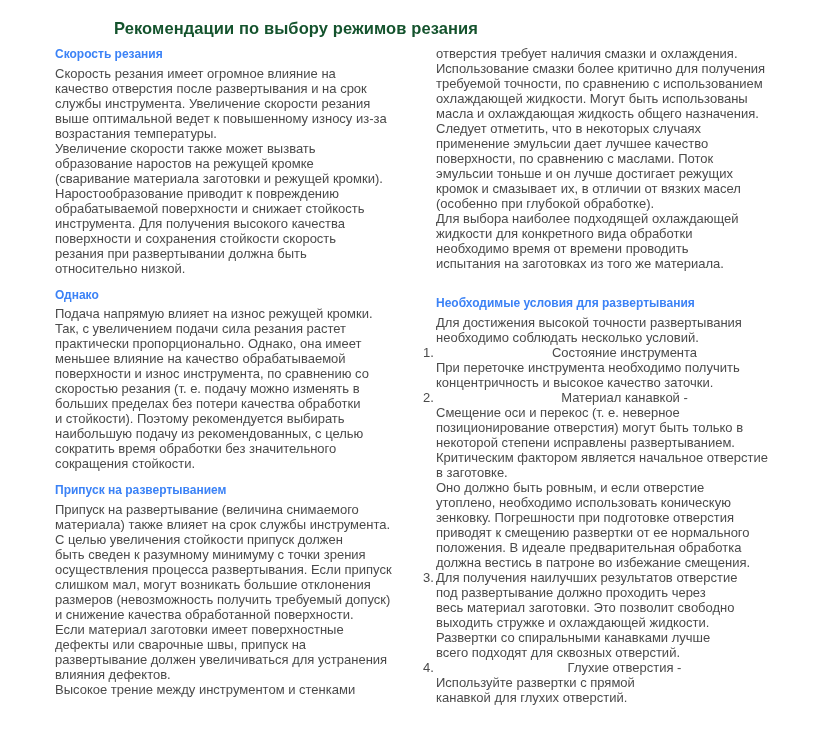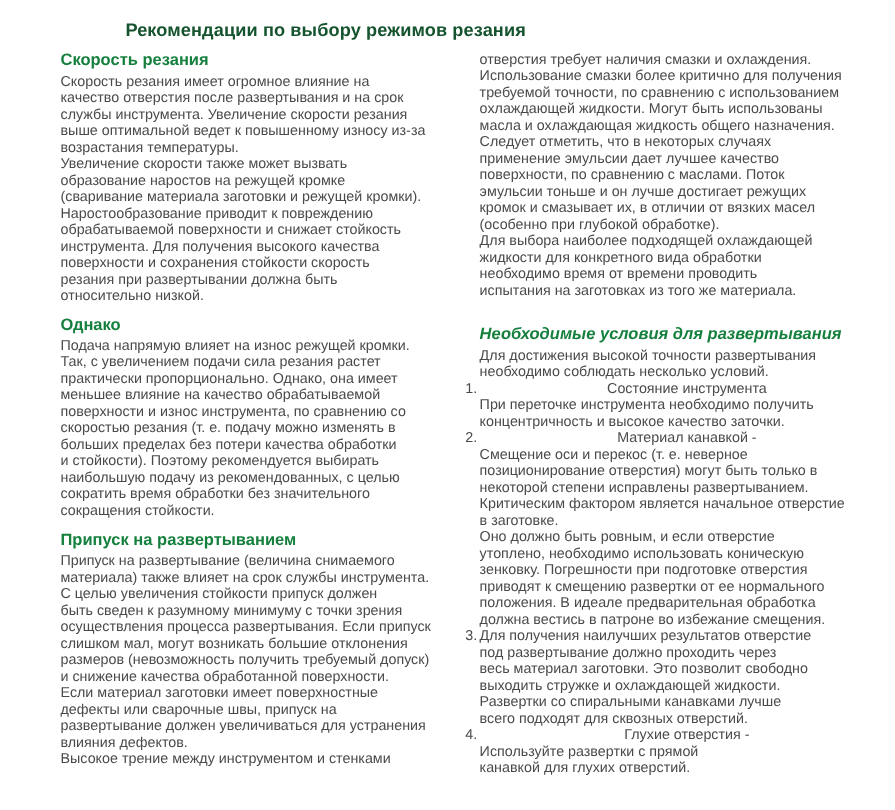--- a/index.html
+++ b/index.html
@@ -32,37 +32,37 @@
     top: 46px;
     font-size: 13px;
     line-height: 15px;
     color: #4a4a4a;
   }
   .col-left  { left: 55px;  width: 378px; }
   .col-right { left: 423px; width: 390px; }
 
   .sec-heading {
     margin: 11px 0 2px 0;
-    font-size: 15px;
+    font-size: 12px;
     line-height: 17.5px;
     font-weight: 700;
-    color: #15803d;
+    color: #3b82f6;
     white-space: nowrap;
   }
   section:first-child .sec-heading { margin-top: 0; }
 
   .body-text {
     margin: 0;
     white-space: pre-line;
   }
 
   
   .col-right .body-text,
   .col-right .sec-heading { padding-left: 13px; }
-  .col-right .sec-heading { margin-top: 24px; font-style: italic; }
+  .col-right .sec-heading { margin-top: 24px; }
 
   .cond-list { margin: 0; }
   .cond-item {
     position: relative;
     padding-left: 13px;
   }
   .item-num {
     position: absolute;
     left: 0;
     top: 0;

